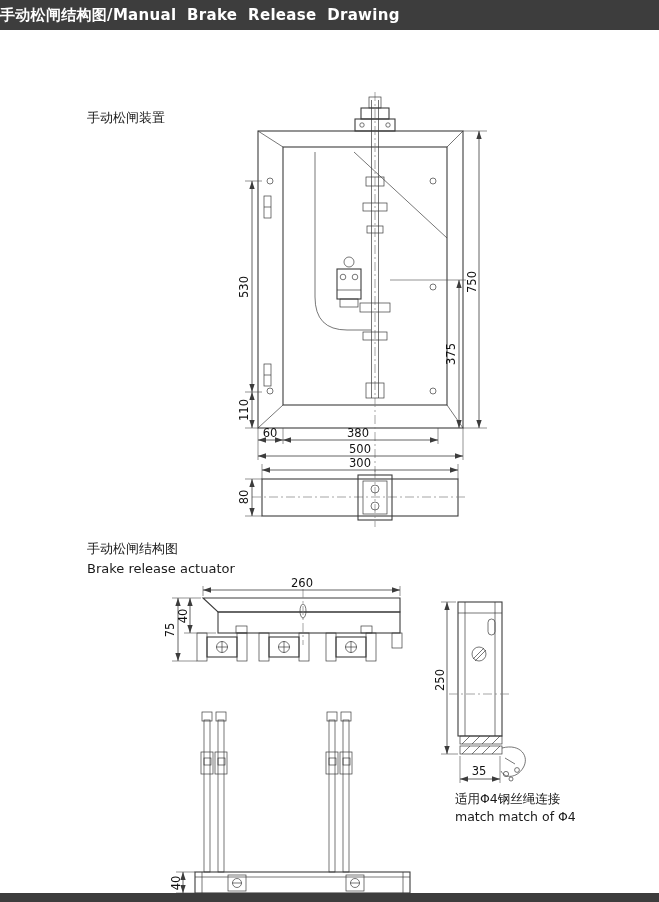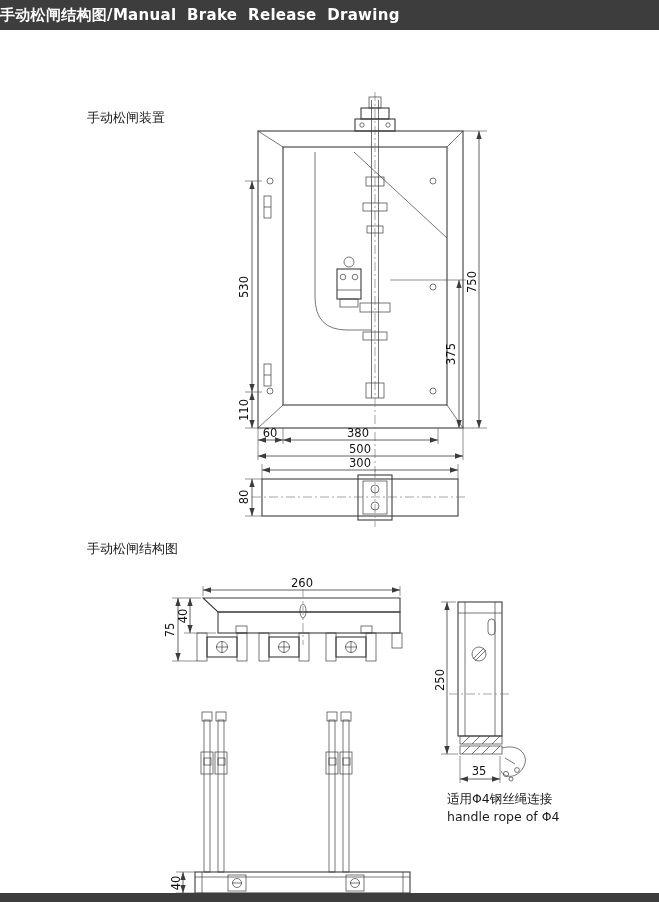--- a/index.html
+++ b/index.html
@@ -14,21 +14,21 @@
   }
   .header-bar .title {
     color:#ffffff; font-weight:bold; font-size:15px; word-spacing:0.35em; letter-spacing:0.02em;
   }
   .footer-bar {
     position:absolute; left:0; top:893px; width:659px; height:9px; background:#3d3d3d;
   }
   .sec-label { position:absolute; font-size:13px; line-height:1.55; }
   .sec-label span { display:block; }
   .note { position:absolute; font-size:12.5px; line-height:1.45; }
-  .note span { display:block; }
+  .note span { display:block;margin-left:8px; }
   svg.drawing { position:absolute; left:0; top:0; }
 
   .out  { stroke:#3c3c3c; stroke-width:1.1; fill:none; }
   .thin { stroke:#3c3c3c; stroke-width:0.7; fill:none; }
   .cl   { stroke:#808080; stroke-width:0.7; fill:none; stroke-dasharray:9 3 2 3; }
   .ext  { stroke:#4a4a4a; stroke-width:0.6; fill:none; }
   .dim  { stroke:#3c3c3c; stroke-width:0.8; fill:none; }
   .dimtxt { font-size:11.5px; fill:#111111; font-family:"DejaVu Sans","Liberation Sans",sans-serif; }
 </style>
 </head>
@@ -37,25 +37,26 @@
 <div class="header-bar">
   <span class="title">手动松闸结构图/Manual Brake Release Drawing</span>
 </div>
 
 <div class="sec-label" style="left:87px; top:108px;">
   <span>手动松闸装置</span>
 </div>
 
 <div class="sec-label" style="left:87px; top:539px;">
   <span>手动松闸结构图</span>
+  <span>Brake release actuator</span>
 </div>
 
 <div class="note" style="left:447px; top:790px;">
   <span>适用Φ4钢丝绳连接</span>
-  <span>handle rope of Φ4</span>
+  <span>match match of Φ4</span>
 </div>
 
 <svg class="drawing" width="659" height="902" viewBox="0 0 659 902" xmlns="http://www.w3.org/2000/svg">
   <defs>
     <marker id="dimarr" viewBox="0 0 10 10" refX="9" refY="5" markerWidth="9" markerHeight="9" orient="auto-start-reverse" markerUnits="userSpaceOnUse">
       <path d="M0,2 L9,5 L0,8 z" fill="#3c3c3c"></path>
     </marker>
   </defs>
 
   <g>

